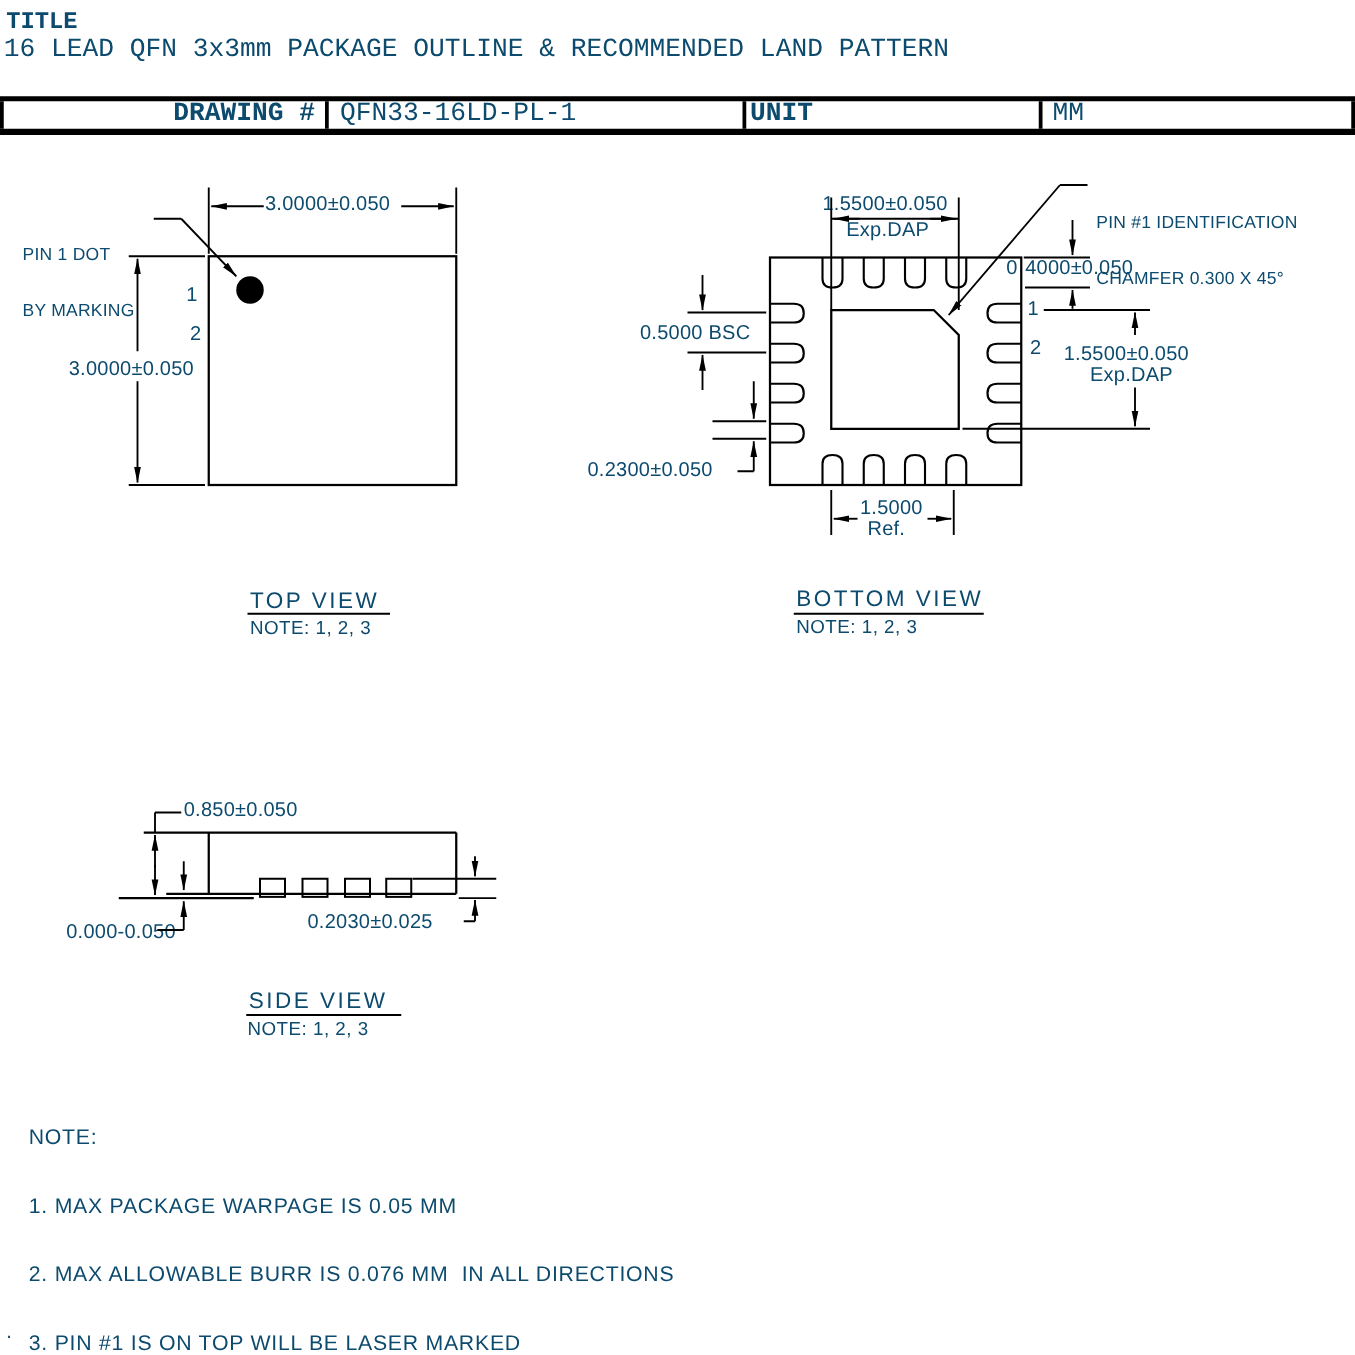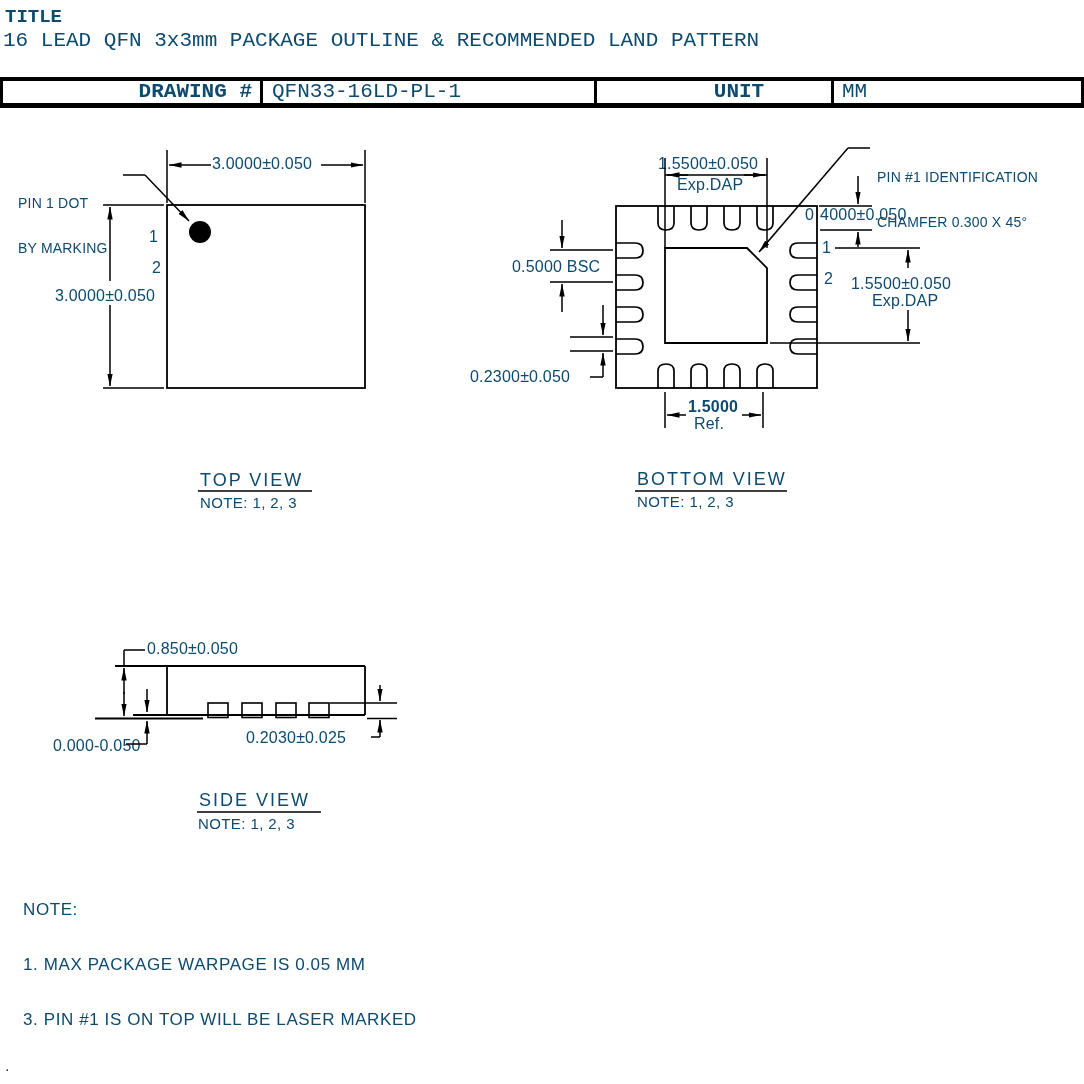--- a/index.html
+++ b/index.html
@@ -30,21 +30,21 @@
 
   <div class="bar" style="top:77px;height:4px;"></div>
   <div class="bar" style="top:103px;height:5px;"></div>
   <div class="vdiv" style="left:0px;"></div>
   <div class="vdiv" style="left:260px;"></div>
   <div class="vdiv" style="left:594px;"></div>
   <div class="vdiv" style="left:831px;"></div>
   <div class="vdiv" style="left:1081px;"></div>
   <div class="tb-text mono tb-bold" style="left:0;width:252px;text-align:right;">DRAWING #</div>
   <div class="tb-text mono" style="left:272px;">QFN33-16LD-PL-1</div>
-  <div class="tb-text mono tb-bold" style="left:628px;width:222px;text-align:center;">UNIT</div>
+  <div class="tb-text mono tb-bold" style="left:600px;width:222px;text-align:left;">UNIT</div>
   <div class="tb-text mono" style="left:842px;">MM</div>
 
   <div class="cad-sm" style="left:18px;top:166px;">
     <div>PIN 1 DOT</div>
     <div>BY MARKING</div>
   </div>
   <div class="cad" style="left:212px;top:156px;">3.0000±0.050</div>
   <div class="cad" style="left:55px;top:288px;">3.0000±0.050</div>
   <div class="cad" style="left:149px;top:229px;">1</div>
   <div class="cad" style="left:152px;top:260px;">2</div>
@@ -57,34 +57,35 @@
     <div>PIN #1 IDENTIFICATION</div>
     <div>CHAMFER 0.300 X 45°</div>
   </div>
   <div class="cad" style="left:805px;top:207px;"><span>0</span><span style="margin-left:6px;">4000±0.050</span></div>
   <div class="cad" style="left:822px;top:240px;">1</div>
   <div class="cad" style="left:824px;top:271px;">2</div>
   <div class="cad" style="left:851px;top:276px;">1.5500±0.050</div>
   <div class="cad-sm" style="left:872px;top:293px;font-size:16px;">Exp.DAP</div>
   <div class="cad" style="left:512px;top:259px;">0.5000 BSC</div>
   <div class="cad" style="left:470px;top:369px;">0.2300±0.050</div>
-  <div class="cad" style="left:688px;top:399px;font-weight:bold;">1.5000</div>
+  <div class="cad" style="left:688px;top:399px;">1.5000</div>
   <div class="cad" style="left:694px;top:416px;">Ref.</div>
   <div class="view-title" style="left:637px;top:470px;">BOTTOM VIEW</div>
   <div class="view-note" style="left:637px;top:494px;">NOTE: 1, 2, 3</div>
 
   <div class="cad" style="left:147px;top:641px;">0.850±0.050</div>
   <div class="cad" style="left:53px;top:738px;">0.000-0.050</div>
   <div class="cad" style="left:246px;top:730px;">0.2030±0.025</div>
   <div class="view-title" style="left:199px;top:791px;">SIDE VIEW</div>
   <div class="view-note" style="left:198px;top:816px;">NOTE: 1, 2, 3</div>
 
   <div class="notes">
     <div>NOTE:</div>
     <div>1. MAX PACKAGE WARPAGE IS 0.05 MM</div>
+    <div>2. MAX ALLOWABLE BURR IS 0.076 MM  IN ALL DIRECTIONS</div>
     <div>3. PIN #1 IS ON TOP WILL BE LASER MARKED</div>
     
     
     
     
   </div>
 
   <div class="cad" style="left:5px;top:1058px;">.</div>
 
   <svg class="linework" width="1084" height="1084" viewBox="0 0 1084 1084">

